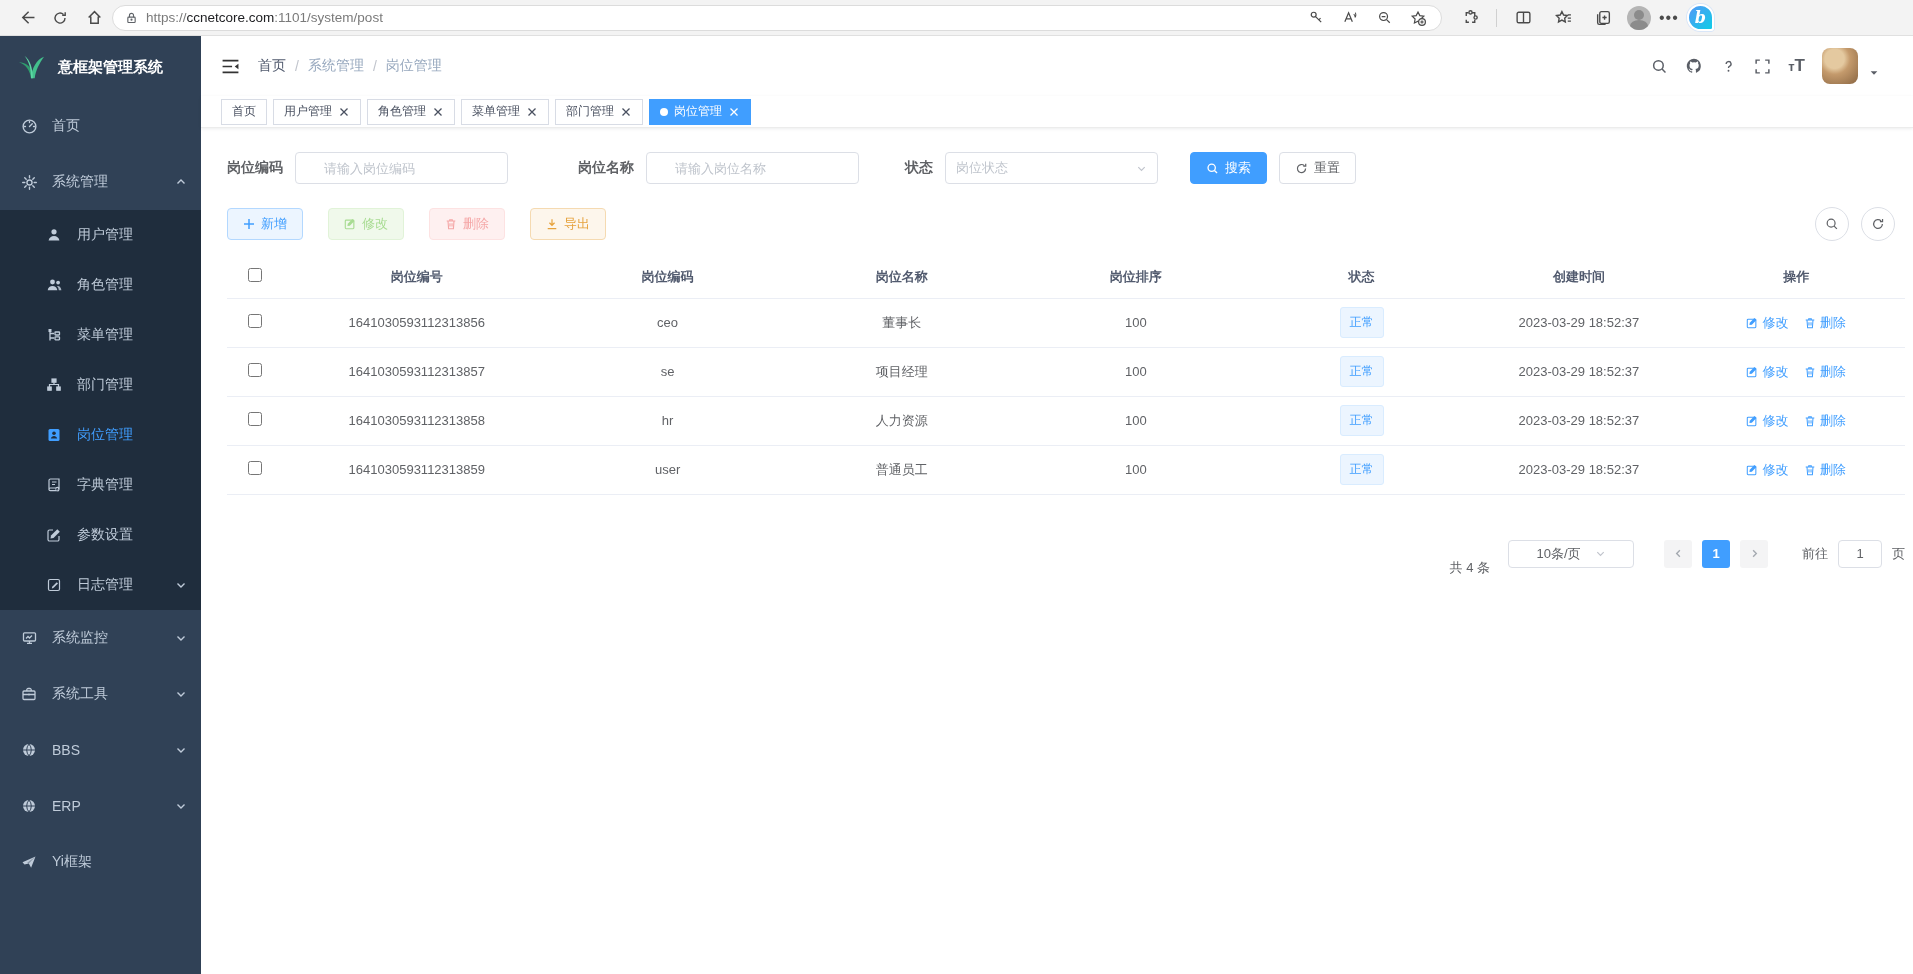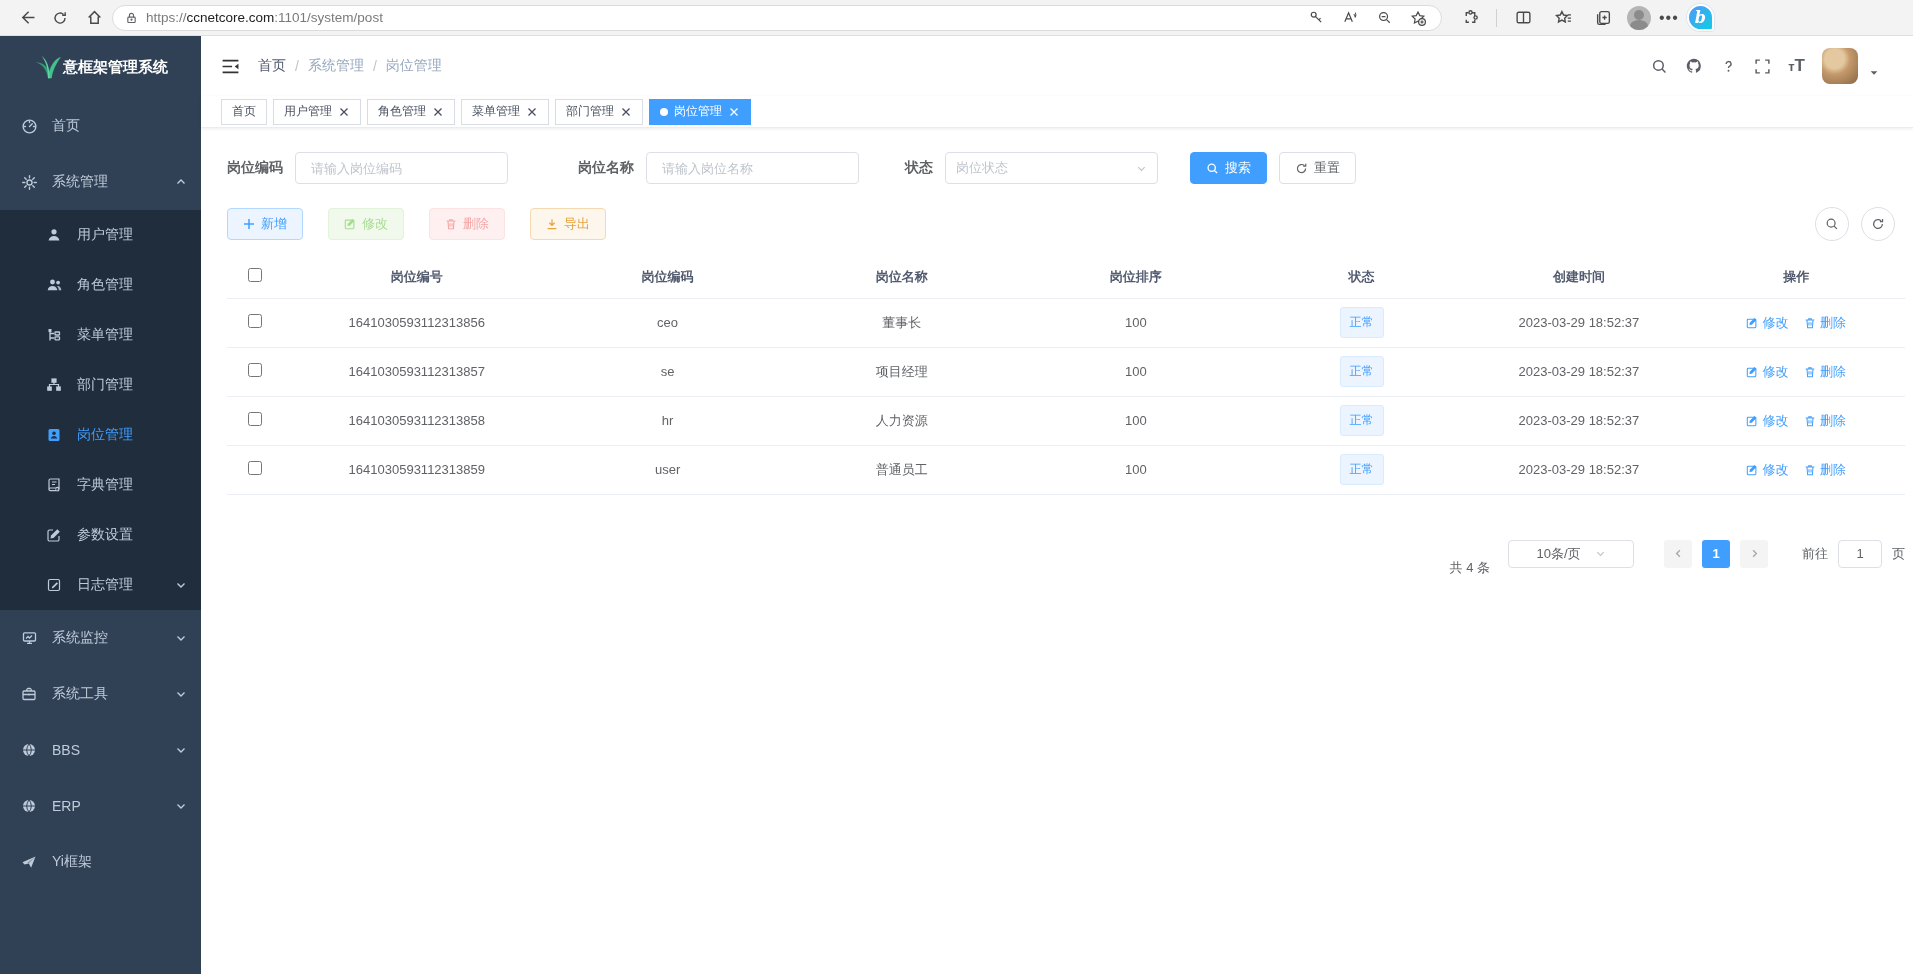--- a/index.html
+++ b/index.html
@@ -18,21 +18,21 @@
   .divider { width:1px; height:18px; background:#d0d0d0; margin:0 2px; }
   .bavatar { width:24px; height:24px; border-radius:50%; background:#b5b5b5; position:relative; overflow:hidden; }
   .bavatar::before{ content:""; position:absolute; left:7px; top:4px; width:10px; height:10px; border-radius:50%; background:#8b8b8b; }
   .bavatar::after{ content:""; position:absolute; left:3px; top:14px; width:18px; height:12px; border-radius:50%; background:#8b8b8b; }
   .copilot { width:27px; height:27px; border-radius:50% 50% 12% 50%; background:linear-gradient(135deg,#4e9df5 10%,#16c7e8 90%); color:#fff; font-family:"DejaVu Serif",serif; font-style:italic; font-weight:bold; font-size:16px; display:flex; align-items:center; justify-content:center; border:2px solid #fff; box-shadow:0 0 0 1px #d9e6f8; }
   .more { font-size:16px; color:#4a4a4a; letter-spacing:1px; }
 
   
   .app { display:flex; height:938px; }
   .sidebar { width:201px; background:#304156; color:#bfcbd9; flex:none; }
-  .logo { height:62px; display:flex; align-items:center; padding-left:33px; }
+  .logo { height:62px; display:flex; align-items:center; padding-left:16px; gap:12px; }
   .logo-title { color:#fff; font-weight:bold; font-size:15px; white-space:nowrap; }
   .menu-item { height:56px; display:flex; align-items:center; padding-left:20px; gap:14px; font-size:14px; cursor:pointer; position:relative; }
   .submenu { background:#1f2d3d; }
   .submenu .menu-item { height:50px; padding-left:45px; }
   .menu-item .ml { flex:1; }
   .menu-item .arrow { position:absolute; right:14px; color:#bfcbd9; }
   .menu-item.active { color:#409eff; }
   .mi { width:18px; color:inherit; }
 
   .main { flex:1; display:flex; flex-direction:column; min-width:0; }
@@ -52,21 +52,21 @@
   .tag .x { color:#495060; width:12px; height:12px; }
   .tag.active { background:#409eff; border-color:#409eff; color:#fff; }
   .tag.active .x { color:#fff; }
   .dot { width:8px; height:8px; border-radius:50%; background:#fff; }
 
   .content { flex:1; background:#fff; padding:24px 8px 0 26px; position:relative; }
 
   
   .filters { display:flex; align-items:center; height:32px; }
   .flabel { font-size:14px; font-weight:bold; color:#606266; margin-right:12px; white-space:nowrap; }
-  .finput { width:213px; height:32px; border:1px solid #dcdfe6; border-radius:4px; padding:0 15px; font-size:13px; color:#606266; outline:none; font-family:inherit; }
+  .finput { width:213px; height:32px; border:1px solid #dcdfe6; border-radius:4px; padding:0 28px; font-size:13px; color:#606266; outline:none; font-family:inherit; }
   .finput::placeholder { color:#bfc4cc; }
   .fsel { width:213px; height:32px; border:1px solid #dcdfe6; border-radius:4px; padding:0 10px; display:flex; align-items:center; justify-content:space-between; color:#bfc4cc; font-size:13px; cursor:pointer; background:#fff; }
   .gap1 { width:70px; } .gap2 { width:46px; } .gap3 { width:32px; }
   .btn { height:32px; border-radius:4px; display:inline-flex; align-items:center; justify-content:center; gap:6px; font-size:13px; padding:0 15px; cursor:pointer; border:1px solid transparent; white-space:nowrap; }
   .btn-primary { background:#409eff; border-color:#409eff; color:#fff; }
   .btn-plain { background:#fff; border-color:#dcdfe6; color:#606266; }
 
   
   .toolbar { margin-top:24px; display:flex; align-items:center; gap:25px; height:32px; padding-right:10px; }
   .btn-add { background:#ecf5ff; border-color:#b3d8ff; color:#409eff; }

